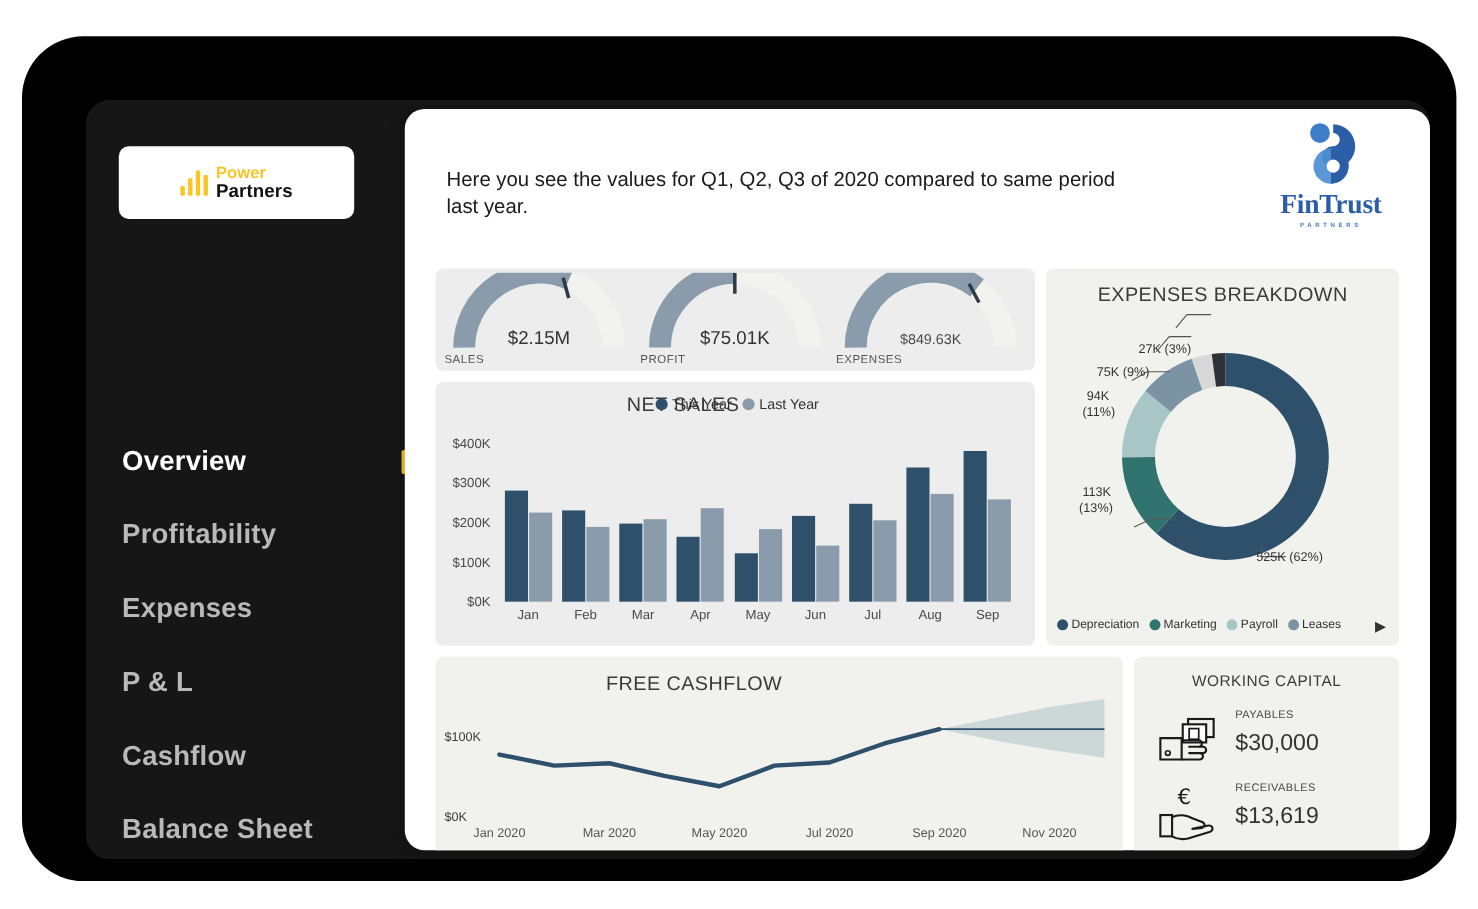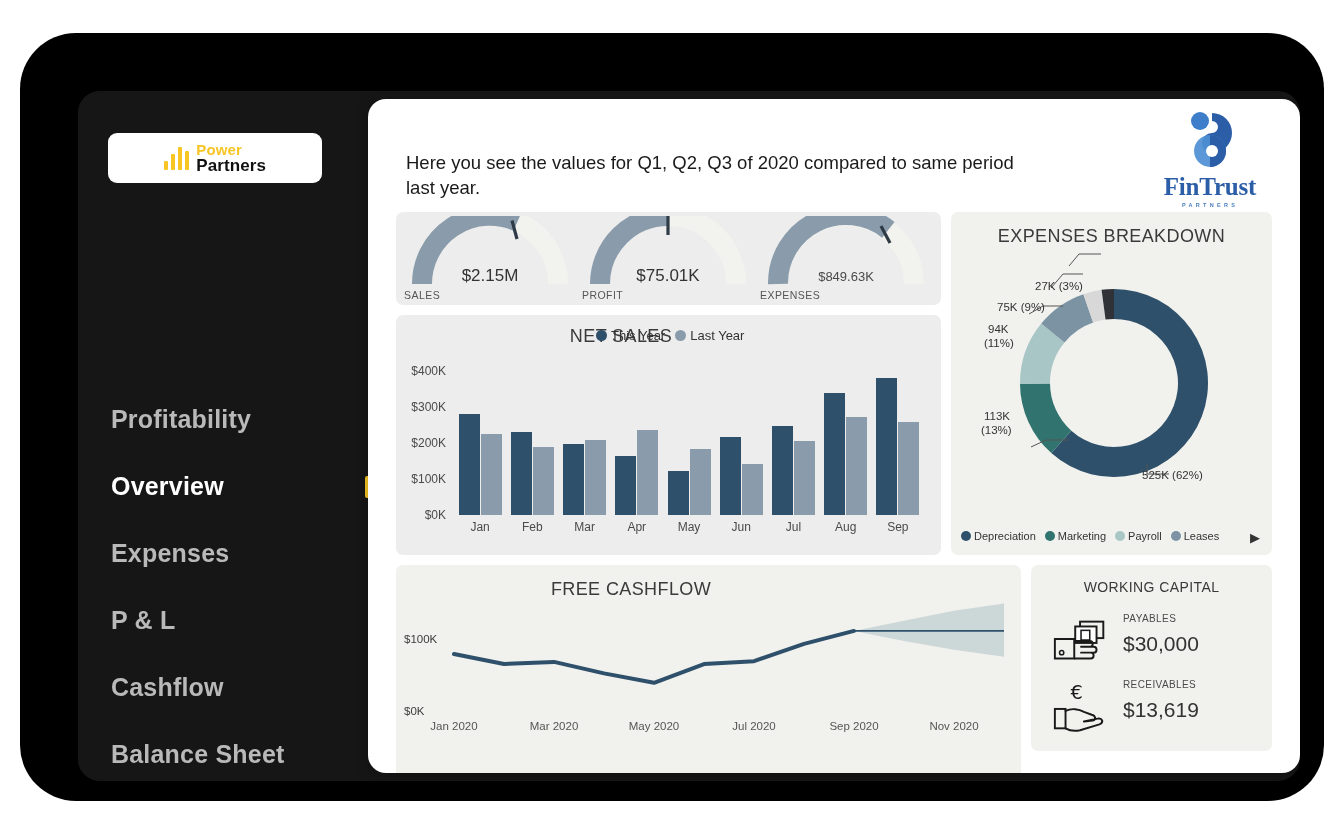--- a/index.html
+++ b/index.html
@@ -20,21 +20,21 @@
     position:absolute;left:58px;top:58px;width:1222px;height:690px;
     background:#161616;border-radius:22px;overflow:hidden;
   }
 
   
   .sidebar{
     position:absolute;left:0;top:0;width:292px;height:690px;
     background:#161616;
   }
   .brand-card{
-    position:absolute;left:30px;top:42px;width:214px;height:50px;
+    position:absolute;left:30px;top:42px;width:214px;height:66px;
     background:#ffffff;border-radius:9px;
     display:flex;align-items:center;justify-content:center;gap:7px;
   }
   .brand-bars{display:flex;align-items:flex-end;gap:2.5px;height:24px;}
   .brand-bars i{display:block;width:4.5px;background:#F7C524;border-radius:1px;}
   .brand-bars i:nth-child(1){height:9px;}
   .brand-bars i:nth-child(2){height:16px;}
   .brand-bars i:nth-child(3){height:23px;}
   .brand-bars i:nth-child(4){height:19px;}
   .brand-words{line-height:1.02;}
@@ -70,21 +70,21 @@
     position:absolute;left:0;right:0;top:64px;text-align:center;
     font-family:"Liberation Serif","DejaVu Serif",serif;
     font-size:25px;font-weight:bold;color:#2C5EA8;letter-spacing:-.2px;
   }
   .ft-sub{
     position:absolute;left:0;right:0;top:93px;text-align:center;
     font-size:5.5px;color:#4a7ec0;letter-spacing:3.3px;font-weight:bold;
   }
 
   
-  .panel{position:absolute;background:#EDEDED;border-radius:7px;}
+  .panel{position:absolute;background:#EDEDED;border-radius:7px;margin-top:32px;}
   .panel.light{background:#F1F1EE;}
   .panel-title{
     position:absolute;left:0;right:0;text-align:center;
     font-size:17px;color:#404040;letter-spacing:.4px;
   }
 
   
   #gauges{left:28px;top:113px;width:545px;height:93px;}
   .gauge{position:absolute;top:4px;width:172px;height:88px;}
   .gauge-svg{position:absolute;left:0;top:0;}
@@ -156,26 +156,26 @@
               <i></i>
               <i></i>
           </span>
           <span class="brand-words">
             <div class="brand-word-1">Power</div>
             <div class="brand-word-2">Partners</div>
           </span>
         </div>
 
         <nav class="nav">
-          <div class="nav-item">
-            <span class="nav-label">Profitability</span>
-          </div>
           <div class="nav-item active">
             <span class="nav-label">Overview</span>
             <span class="nav-marker"></span>
+          </div>
+          <div class="nav-item">
+            <span class="nav-label">Profitability</span>
           </div>
           <div class="nav-item">
             <span class="nav-label">Expenses</span>
           </div>
           <div class="nav-item">
             <span class="nav-label">P &amp; L</span>
           </div>
           <div class="nav-item">
             <span class="nav-label">Cashflow</span>
           </div>

